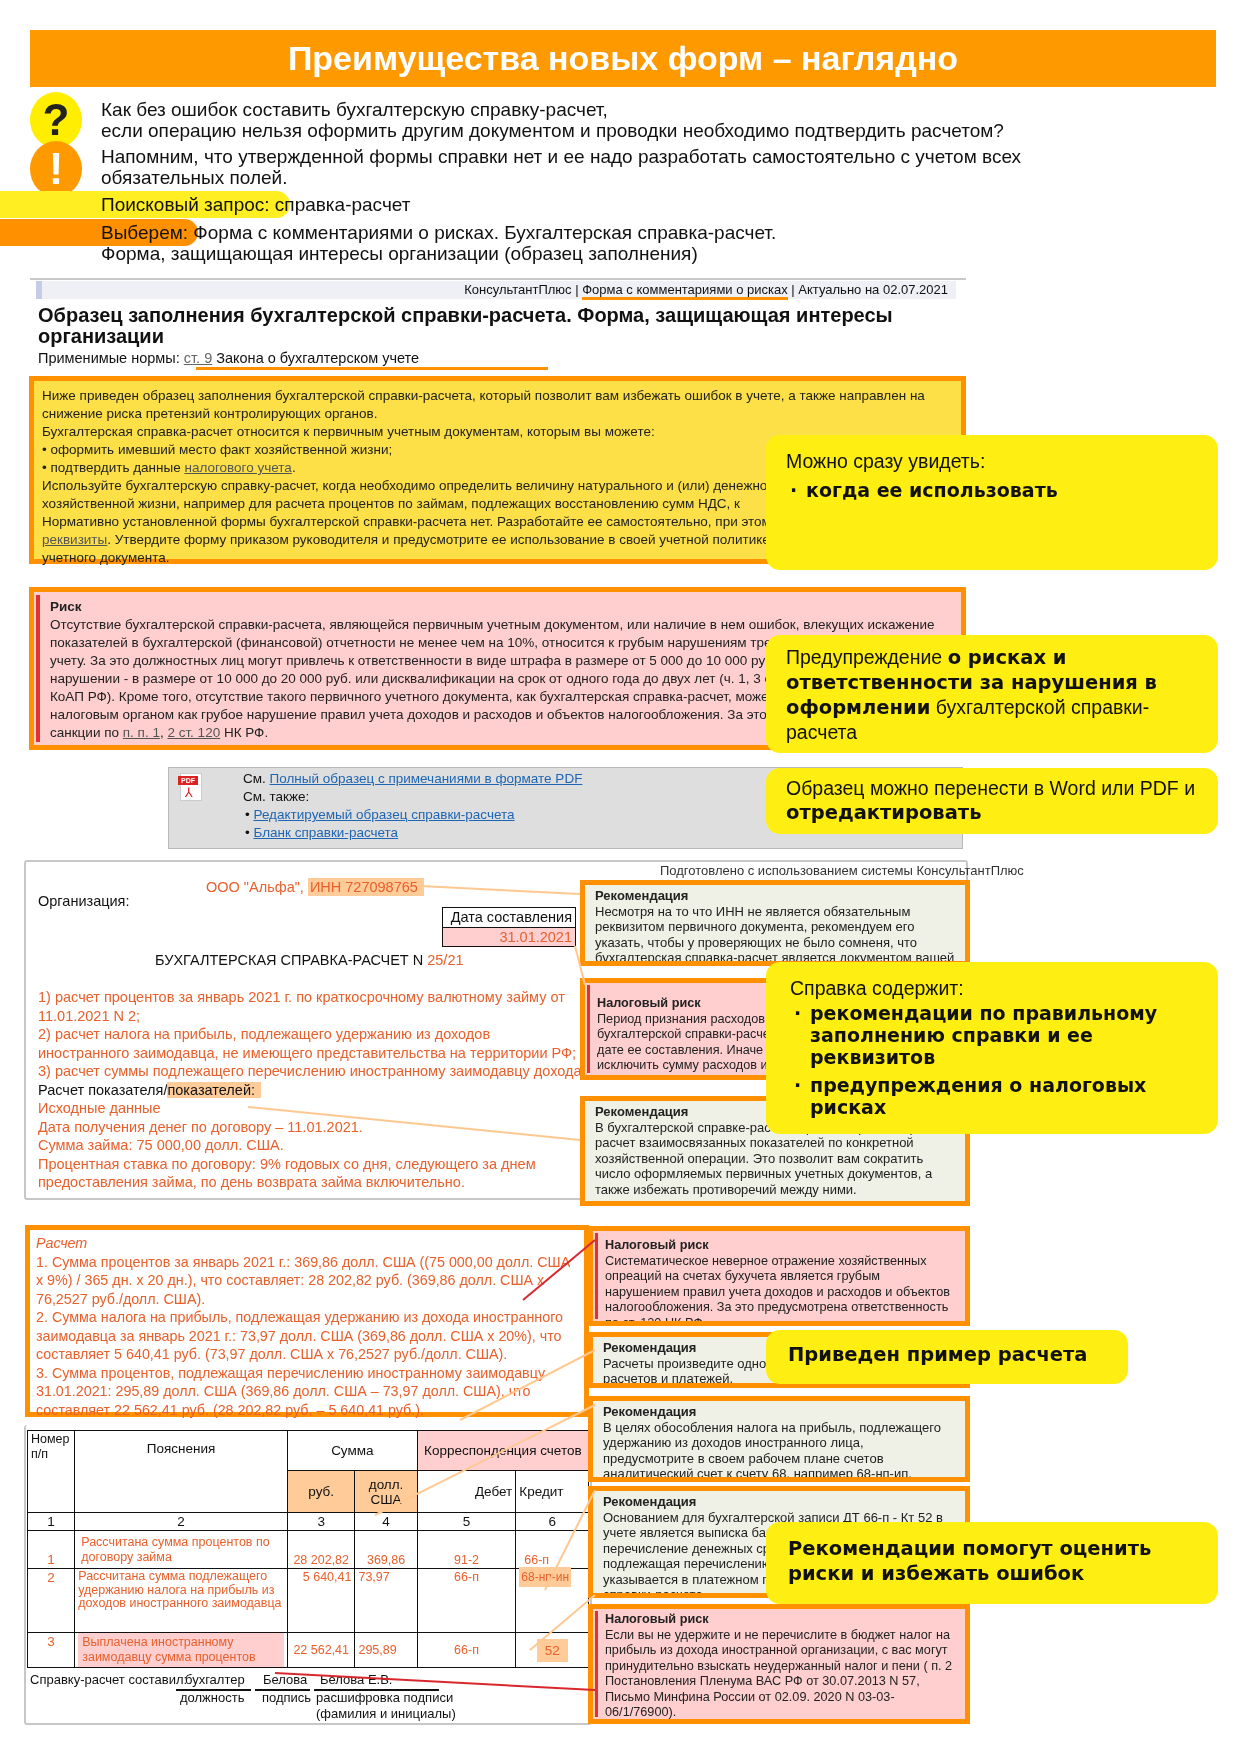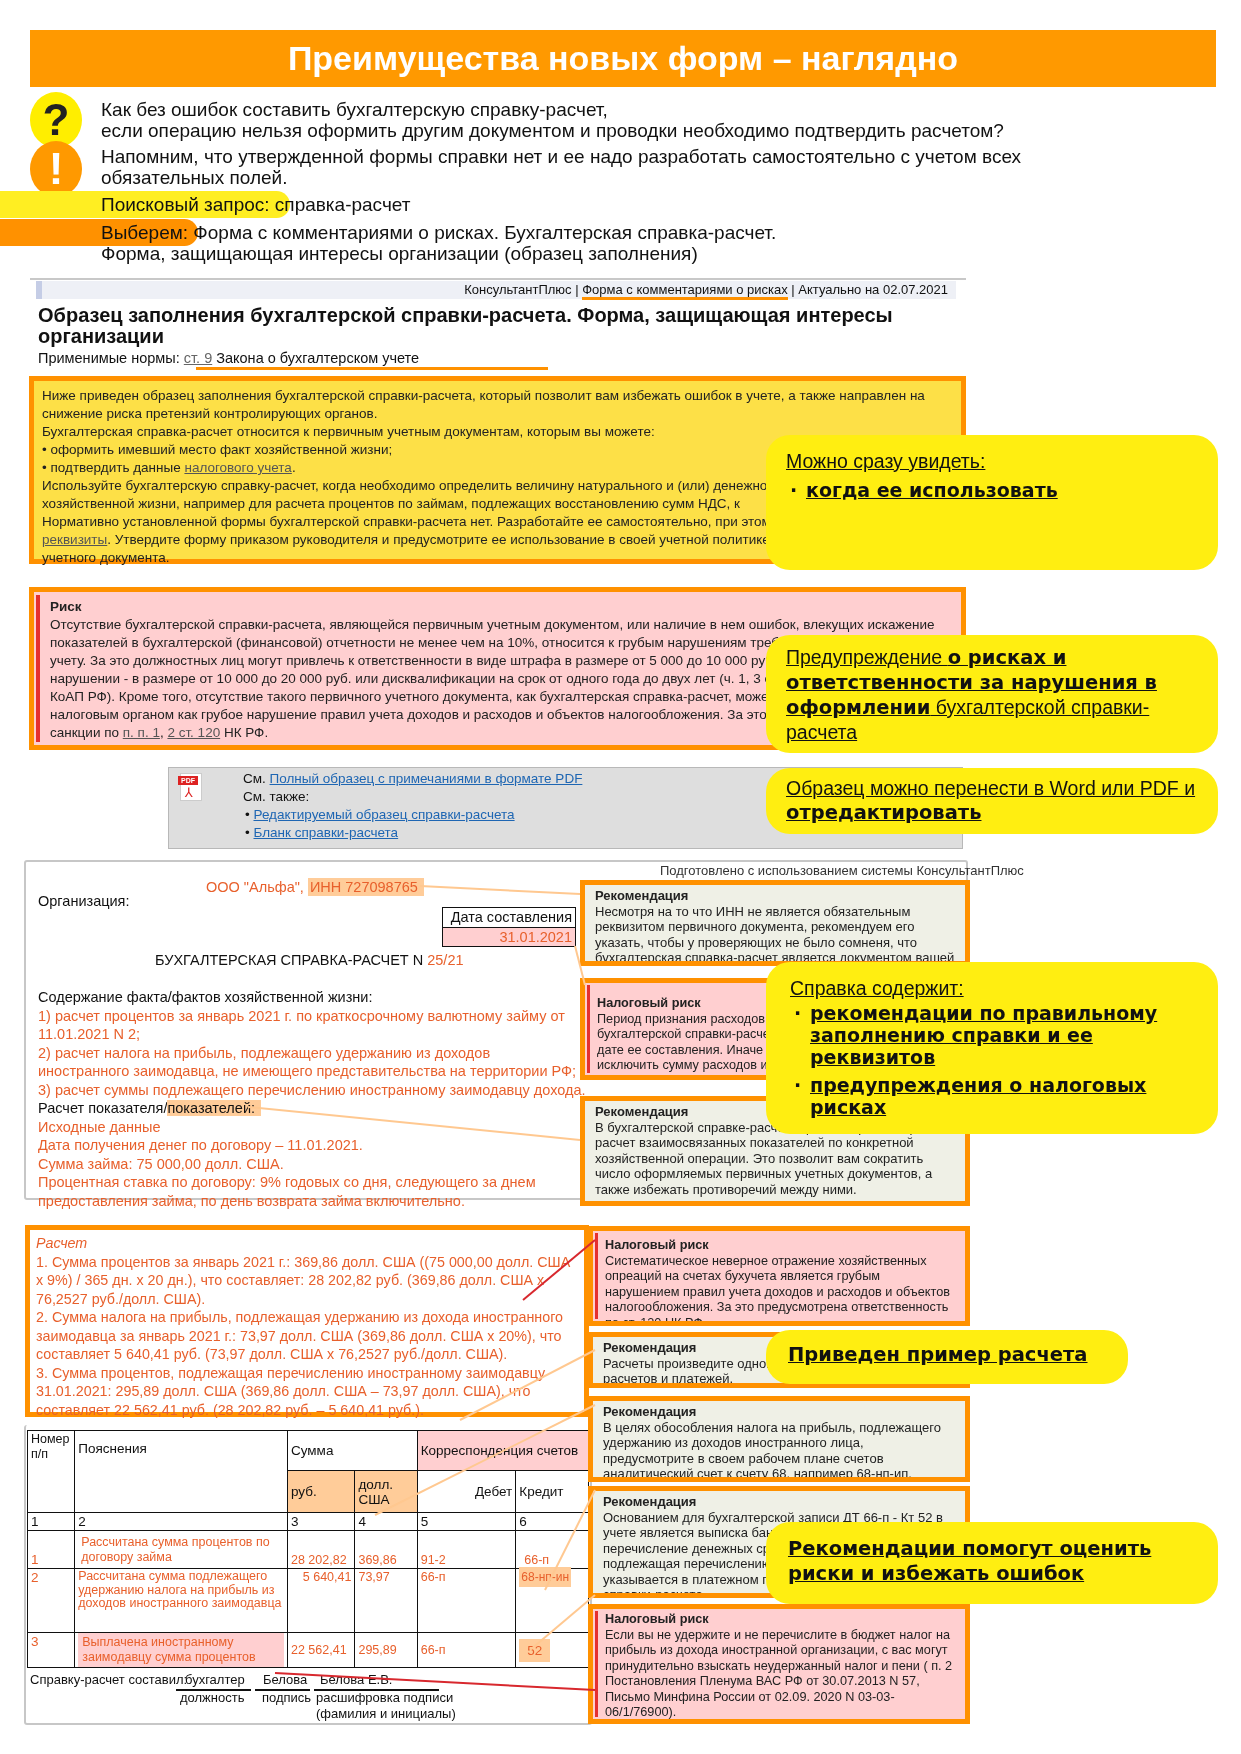--- a/index.html
+++ b/index.html
@@ -42,21 +42,21 @@
   .risk-box .redbar { position: absolute; left: 2px; top: 3px; bottom: 3px; width: 4px; background: #e53030; }
 
   .pdf-box { left: 168px; top: 767px; width: 795px; height: 82px; background: #dedede; border: 1px solid #b8b8b8;
              font-size: 13.5px; line-height: 18px; padding: 2px 0 0 74px; }
   .pdf-icon { left: 180px; top: 773px; width: 22px; height: 28px; background: #fff; border: 1px solid #ccc; }
   .pdf-icon .tag { position: absolute; left: -3px; top: 2px; width: 20px; height: 9px; background: #d22; color: #fff;
                    font-size: 7px; font-weight: bold; text-align: center; line-height: 9px; }
   .pdf-icon .sym { position: absolute; left: 4px; top: 11px; color: #d22; font-size: 13px; }
 
   
-  .callout { background: #ffee11; border-radius: 24px; color: #111; font-size: 19.5px; line-height: 24px; text-decoration: underline; }
+  .callout { background: #ffee11; border-radius: 14px; color: #111; font-size: 19.5px; line-height: 24px; }
   .callout b { font-family: "DejaVu Sans", sans-serif; font-weight: bold; }
   .callout ul { list-style: none; }
   .callout li { padding-left: 20px; position: relative; font-family: "DejaVu Sans", sans-serif; font-weight: bold; font-size: 19px; line-height: 22px; }
   .callout li::before { content: "·"; position: absolute; left: 4px; top: 0; font-weight: bold; }
 
   
   .form-panel { left: 24px; top: 860px; width: 944px; height: 340px; border: 2px solid #c7c7c7; border-radius: 3px; }
   .prepared { left: 660px; top: 863px; font-size: 13px; color: #333; }
   .form-text { font-size: 14.5px; line-height: 18.5px; color: #111; }
   .red-text { color: #e8602c; }
@@ -69,21 +69,21 @@
   .calc-box { left: 25px; top: 1225px; width: 564px; height: 192px; border: 5px solid #ff9100; padding: 4px 6px;
               font-size: 14.3px; line-height: 18.5px; color: #e8602c; }
 
   .rec-box { background: #eff0e6; font-size: 13px; line-height: 15.5px; color: #222; padding: 3px 8px 3px 10px; overflow: hidden; }
   .tax-box { background: #ffcfd0; font-size: 12.7px; line-height: 15.5px; color: #222; padding: 3px 8px 3px 12px; overflow: hidden; }
   .tax-box .redbar { position: absolute; left: 2px; top: 2px; bottom: 2px; width: 3px; background: #e53030; }
   .rec-box .h, .tax-box .h { font-weight: bold; }
 
   
   .tbl { left: 27px; top: 1430px; width: 562px; border-collapse: collapse; font-size: 13.5px; }
-  .tbl td { border: 1.5px solid #111; vertical-align: middle; text-align: left; padding: 1px 3px; }
+  .tbl td { border: 1.5px solid #111; vertical-align: middle; text-align: center; padding: 1px 3px; }
   .tbl .l { text-align: left; }
   .tbl .red { color: #e8602c; }
   .table-panel { left: 24px; top: 1425px; width: 568px; height: 300px; border: 2px solid #c7c7c7; border-top: none; border-radius: 3px; }
 
   .sig { font-size: 13px; color: #111; }
   .line { height: 1.5px; background: #111; }
 </style>
 </head>
 <body>
 
@@ -161,21 +161,20 @@
 <div class="abs date-box">
   <div>Дата составления</div>
   <div class="pink red-text">31.01.2021</div>
 </div>
 
 <div class="abs form-text" style="left:155px; top:951px;">
   <span>БУХГАЛТЕРСКАЯ СПРАВКА-РАСЧЕТ N </span><span class="red-text">25/21</span>
 </div>
 
 <div class="abs form-text" style="left:38px; top:988px; width:540px;">
-  <div>Содержание факта/фактов хозяйственной жизни:</div>
   <div class="red-text">1) расчет процентов за январь 2021 г. по краткосрочному валютному займу от 11.01.2021 N 2;</div>
   <div class="red-text">2) расчет налога на прибыль, подлежащего удержанию из доходов иностранного заимодавца, не имеющего представительства на территории РФ;</div>
   <div class="red-text" style="white-space:nowrap;">3) расчет суммы подлежащего перечислению иностранному заимодавцу дохода.</div>
   <div><span>Расчет показателя/</span><span class="peach" style="padding-right:6px;">показателей:</span></div>
   <div class="red-text">Исходные данные</div>
   <div class="red-text">Дата получения денег по договору – 11.01.2021.</div>
   <div class="red-text">Сумма займа: 75 000,00 долл. США.</div>
   <div class="red-text">Процентная ставка по договору: 9% годовых со дня, следующего за днем предоставления займа, по день возврата займа включительно.</div>
 </div>
 

